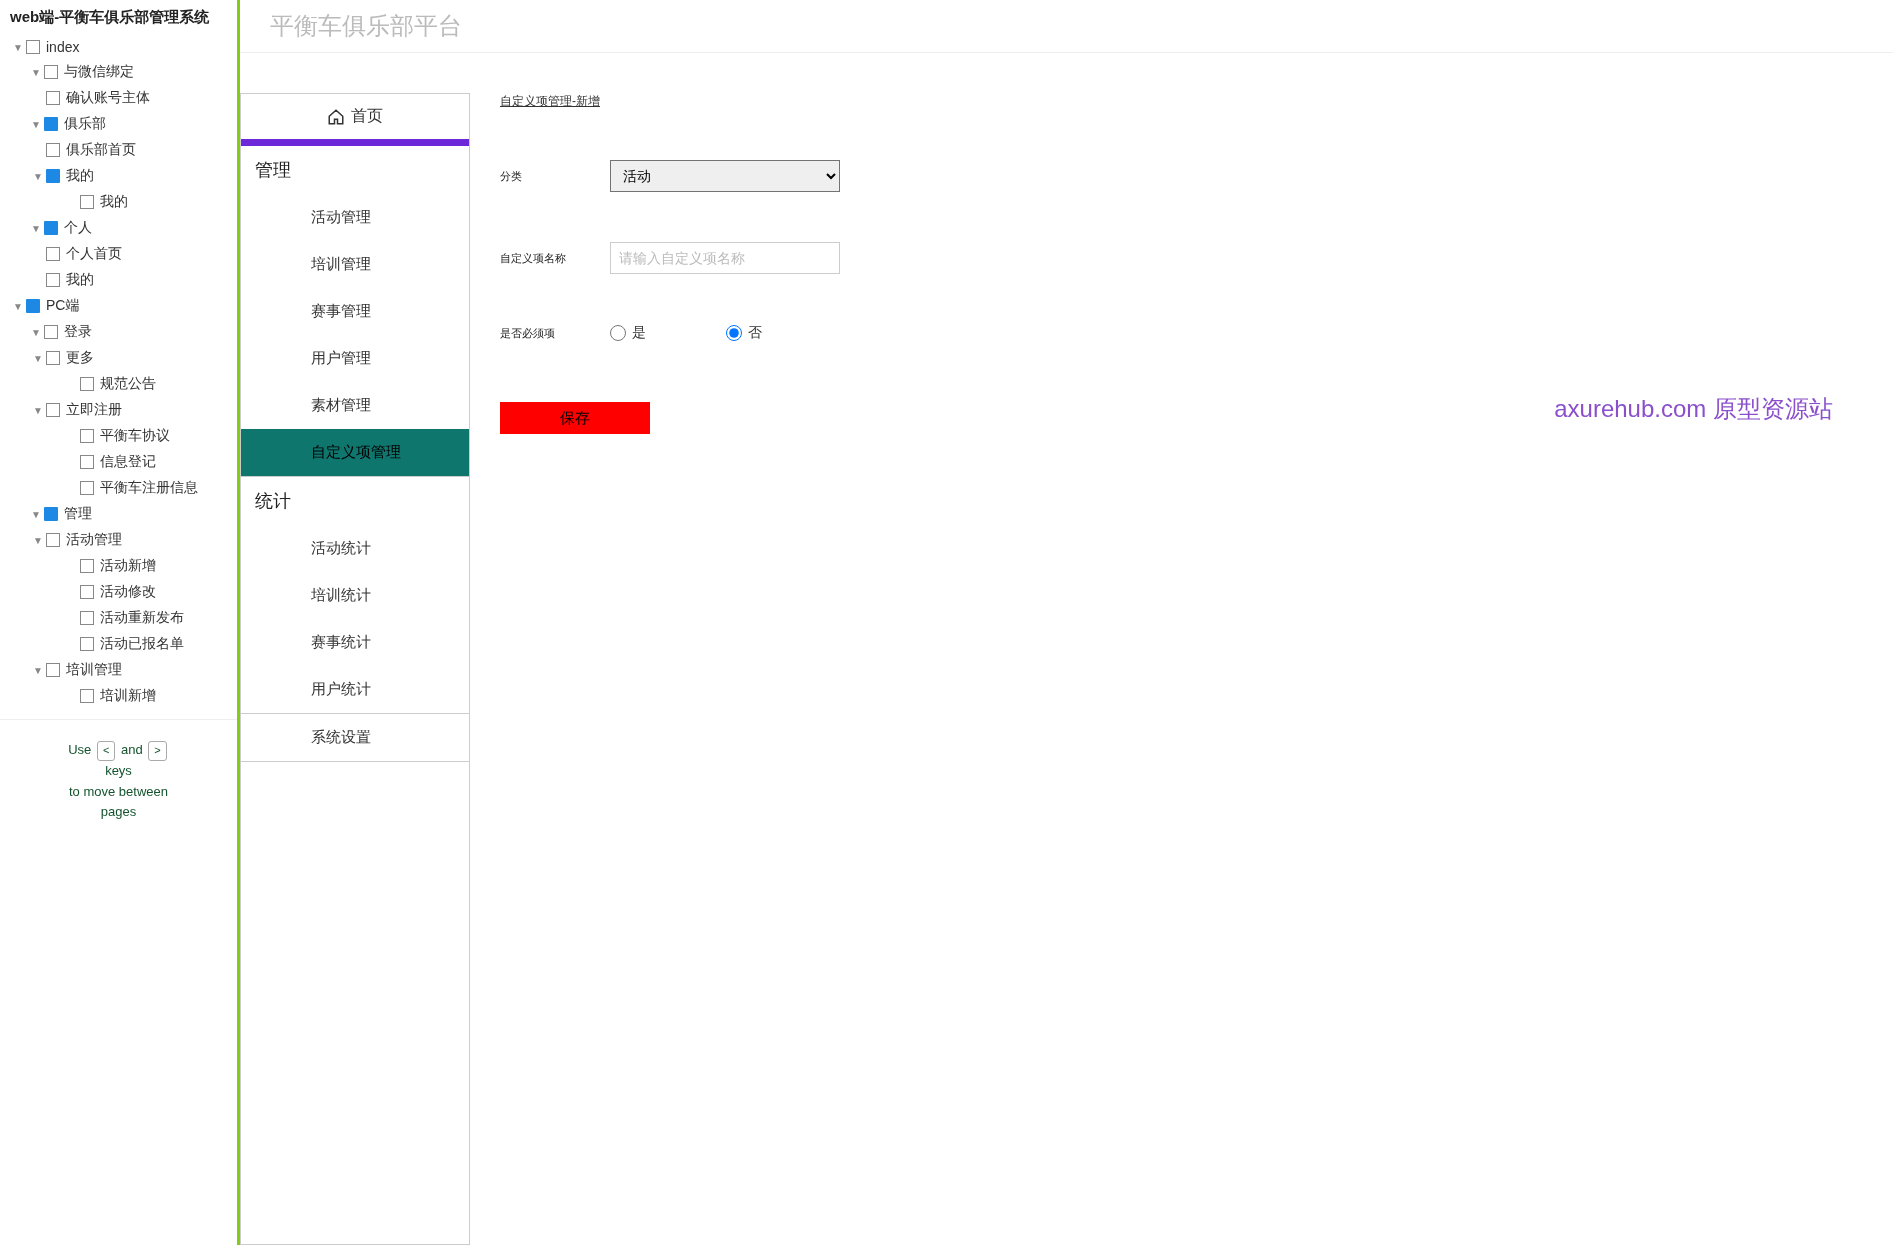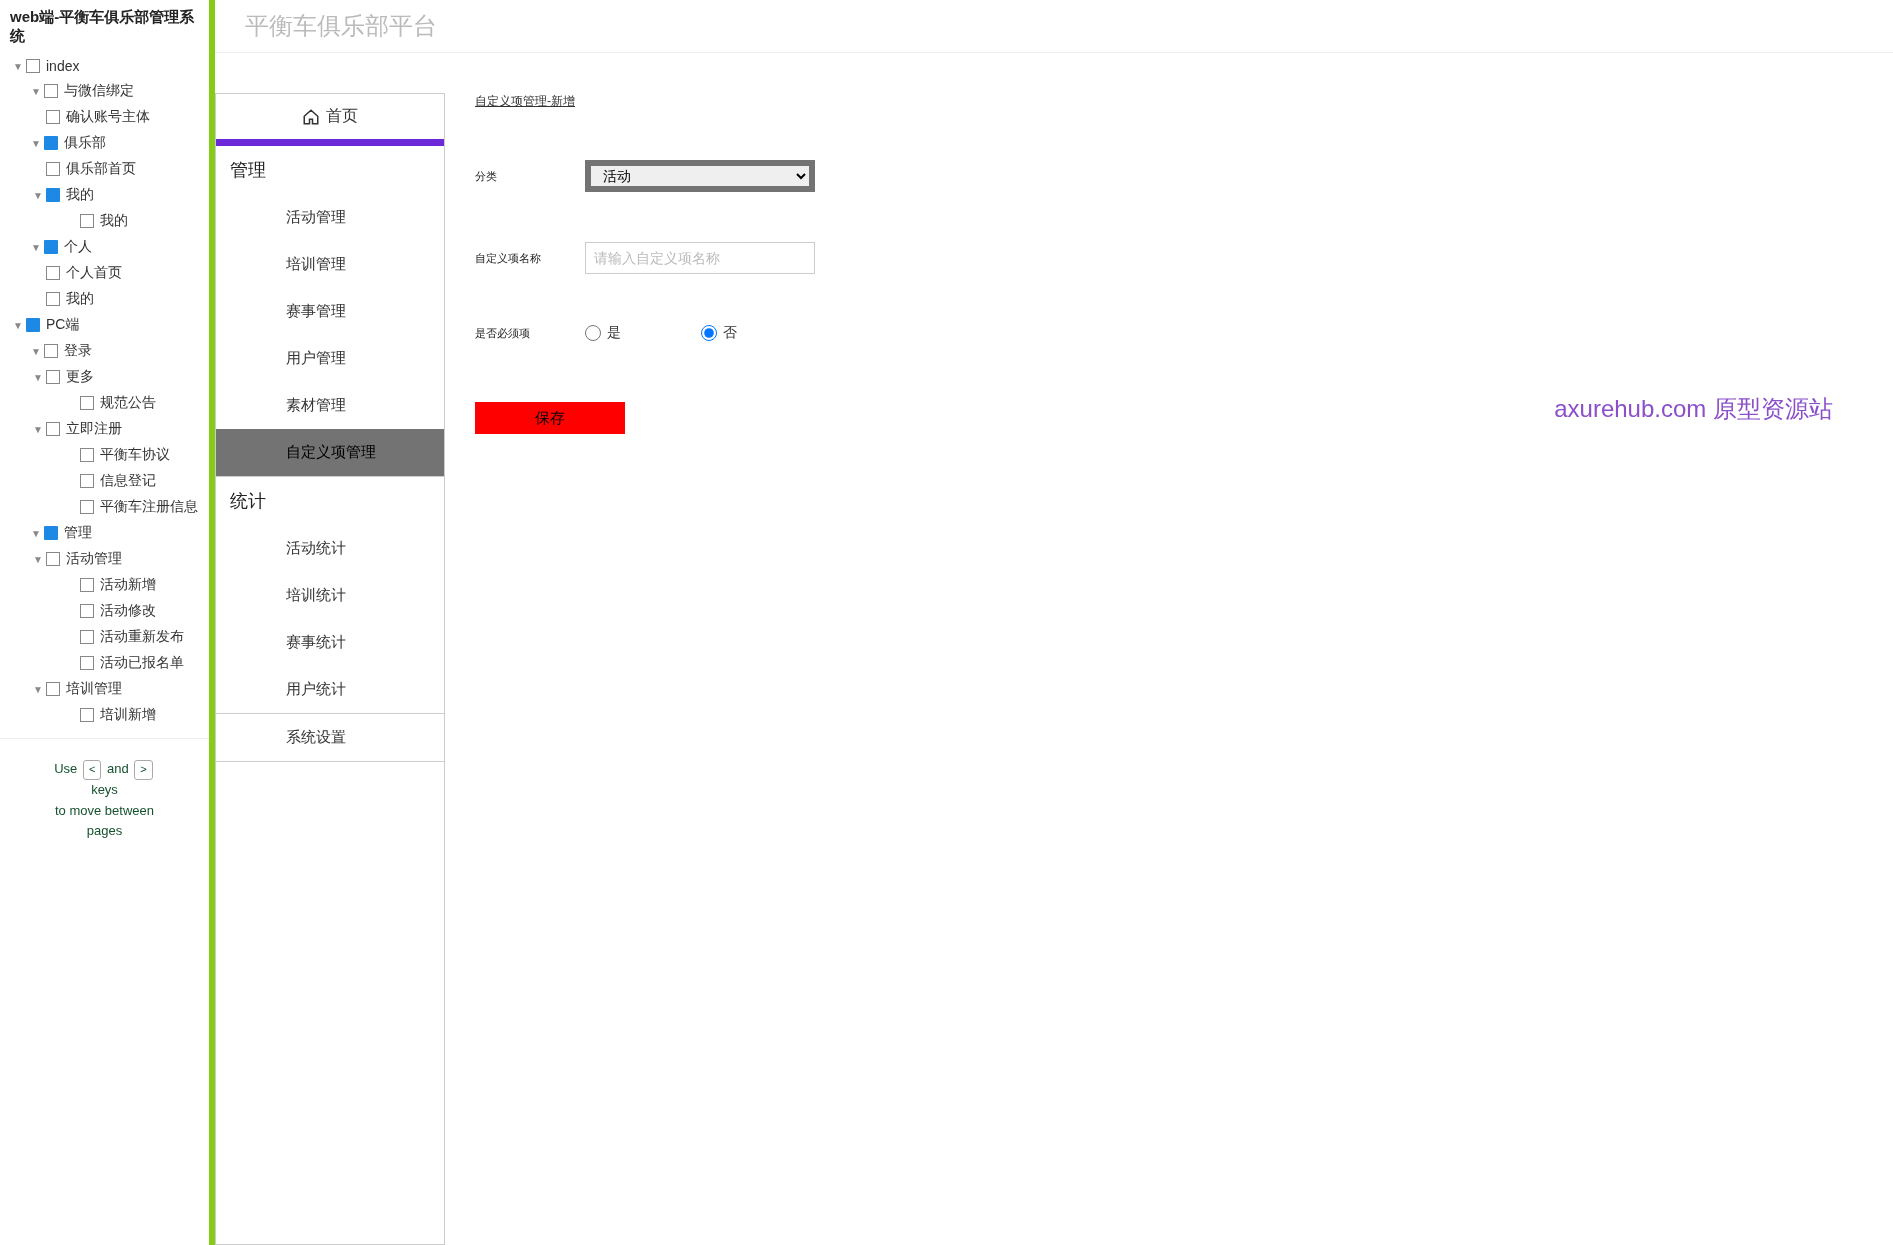--- a/index.html
+++ b/index.html
@@ -1,20 +1,20 @@
 <!DOCTYPE html>
 <html><head>
 <meta charset="utf-8">
 <style>
 * { margin: 0; padding: 0; box-sizing: border-box; font-family: "Microsoft YaHei", Arial, sans-serif; }
 body { background: #fff; color: #333; font-size: 14px; }
 .app { display: flex; height: 100vh; }
 
 
-.tree-sidebar { width: 215px; border-right: 6px solid #84cc16; overflow-y: auto; background: #fff; }
+.tree-sidebar { width: 240px; border-right: 3px solid #84cc16; overflow-y: auto; background: #fff; }
 .tree-title { font-weight: bold; padding: 8px 10px; font-size: 15px; color: #222; }
 .tree-node { display: flex; align-items: center; padding: 4px 0; cursor: pointer; color: #333; font-size: 14px; }
 .tree-caret { width: 12px; display: inline-block; color: #888; font-size: 10px; text-align: center; margin-right: 2px; }
 .tree-icon { width: 14px; height: 14px; display: inline-block; margin-right: 6px; }
 .tree-icon.folder { background: #1E88E5; border-radius: 1px; }
 .tree-icon.page { border: 1px solid #888; background: #fff; }
 .tree-footer { text-align: center; padding: 20px 10px; color: #14532d; font-size: 13px; line-height: 1.6; border-top: 1px solid #eee; margin-top: 10px; }
 .kbd { display: inline-block; border: 1px solid #aaa; border-radius: 3px; padding: 0 5px; font-size: 11px; margin: 0 2px; }
 
 
@@ -22,28 +22,28 @@
 .main-header { padding: 10px 30px; color: #bbb; font-size: 24px; border-bottom: 1px solid #eee; }
 .main-body { flex: 1; display: flex; padding: 40px 0 0 0; }
 
 
 .inner-nav { width: 230px; border: 1px solid #ccc; margin-left: 0; }
 .inner-nav-home { text-align: center; padding: 12px 0; border-bottom: 7px solid #6d28d9; font-size: 16px; display: flex; align-items: center; justify-content: center; gap: 6px; cursor: pointer; }
 .home-icon { width: 18px; height: 18px; }
 .inner-nav-section { border-bottom: 1px solid #ccc; }
 .inner-nav-section-title { padding: 12px 14px; font-size: 18px; color: #222; }
 .inner-nav-item { padding: 14px 0 14px 70px; font-size: 15px; color: #333; cursor: pointer; }
-.inner-nav-item.active { background: #737373; color: #000; }
+.inner-nav-item.active { background: #0f766e; color: #000; }
 
 
 .form-area { flex: 1; padding: 0 30px; position: relative; }
 .form-title { font-size: 12px; color: #333; margin-bottom: 50px; text-decoration: underline; }
 .form-row { display: flex; align-items: center; margin-bottom: 50px; }
 .form-label { width: 110px; font-size: 11px; color: #222; }
-.form-select { width: 230px; height: 32px; border: 6px solid #737373; padding: 0 8px; font-size: 14px; }
+.form-select { width: 230px; height: 32px; border: 1px solid #737373; padding: 0 8px; font-size: 14px; }
 .form-input { width: 230px; height: 32px; border: 1px solid #ccc; padding: 0 8px; font-size: 14px; }
 .form-input::placeholder { color: #bbb; }
 .radio-group { display: flex; align-items: center; gap: 80px; }
 .radio-item { display: flex; align-items: center; gap: 6px; }
 .radio-item input { width: 16px; height: 16px; }
 .save-btn { width: 150px; height: 32px; background: #FF0000; color: #000; border: none; font-size: 15px; cursor: pointer; margin-top: 10px; }
 
 .watermark { position: absolute; right: 60px; top: 300px; color: #8B4FCB; font-size: 24px; }
 
 svg { display: block; }

